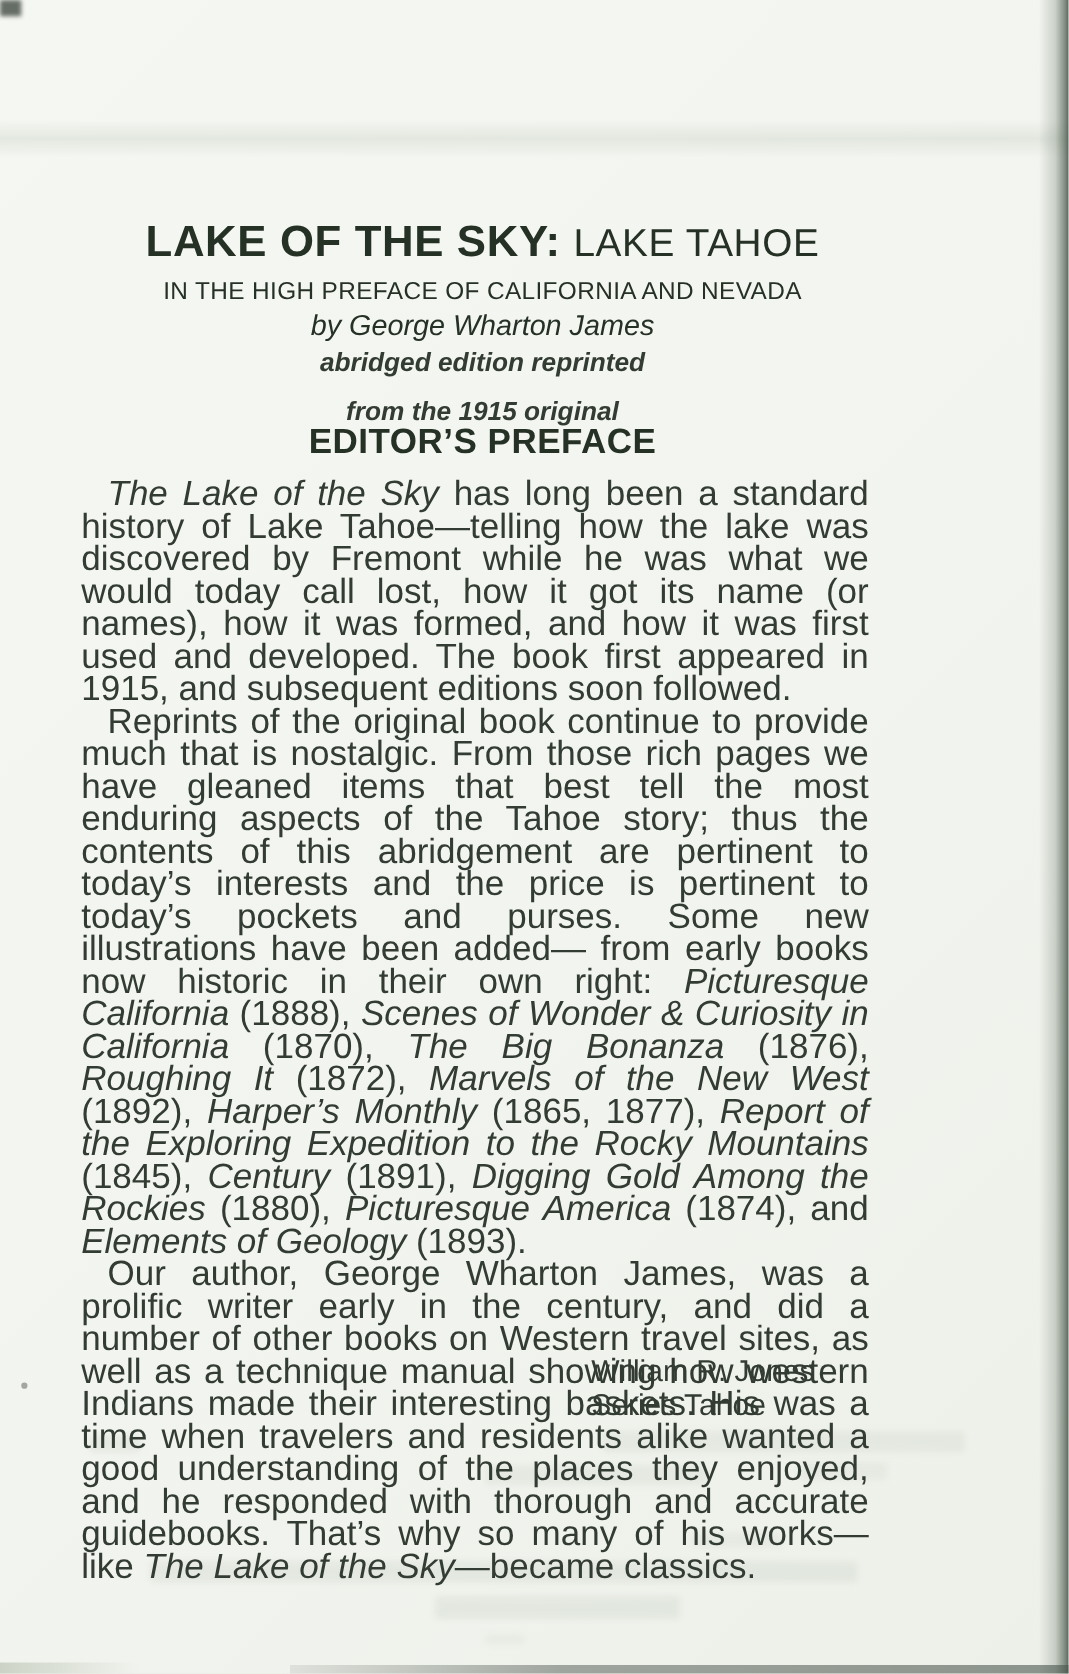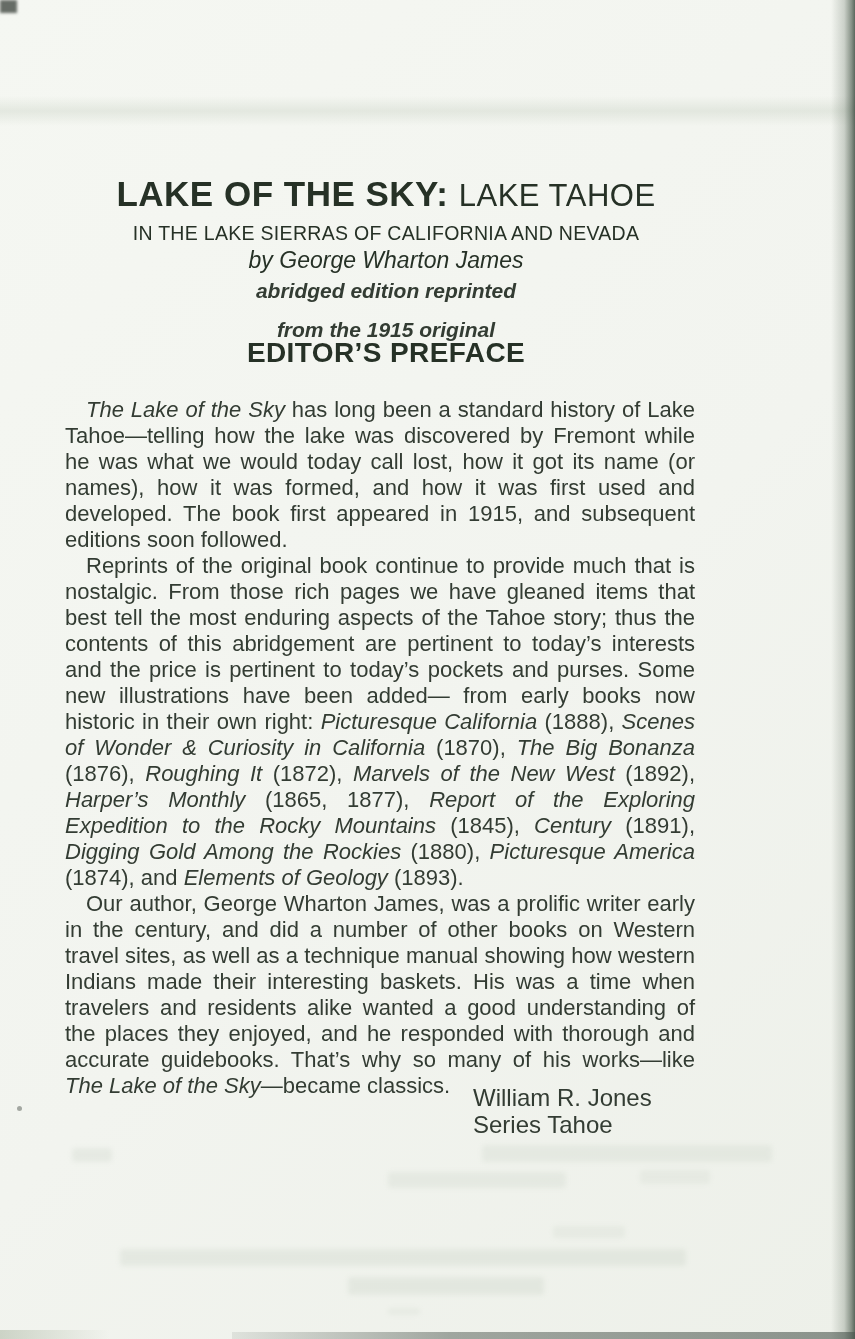--- a/index.html
+++ b/index.html
@@ -77,22 +77,22 @@
     font-style:italic;font-weight:700;font-size:21px;color:var(--ink);
   }
   .ed1{top:279px;}
   .ed2{top:318px;}
   .section-heading{
     position:absolute;left:0;top:337px;width:100%;margin:0;
     font-size:28px;font-weight:700;letter-spacing:.4px;color:var(--ink-strong);
   }
   
   .body-text{
-    position:absolute;left:65px;top:397px;width:630px;
-    font-size:22px;line-height:26px;text-align:justify;color:var(--ink);
+    position:absolute;left:65px;top:382px;width:630px;
+    font-size:28px;line-height:26px;text-align:justify;color:var(--ink);
   }
   .body-text p{margin:0;text-indent:21px;}
   .signature{
     position:absolute;left:473px;top:1084px;
     font-size:24px;line-height:27px;color:var(--ink);
   }
 </style>
 </head>
 <body>
 
@@ -109,21 +109,21 @@
   <div class="ghost g4"></div>
   <div class="ghost g5"></div>
   <div class="ghost g6"></div>
   <div class="ghost g7"></div>
   <div class="ghost g8"></div>
   <div class="speck"></div>
 
   <header class="masthead">
     <h1 class="title"><span class="title-main">LAKE OF THE SKY:</span>
       <span class="title-rest">LAKE TAHOE</span></h1>
-    <div class="subtitle">IN THE LAKE SIERRAS OF CALIFORNIA AND NEVADA</div>
+    <div class="subtitle">IN THE HIGH PREFACE OF CALIFORNIA AND NEVADA</div>
     <div class="byline">by George Wharton James</div>
     <div class="edition-note ed1">abridged edition reprinted</div>
     <div class="edition-note ed2">from the 1915 original</div>
     <h2 class="section-heading">EDITOR’S PREFACE</h2>
   </header>
 
   <main class="body-text">
     <p class="para"><i>The Lake of the Sky</i> has long been a standard history of Lake Tahoe—telling how the lake was discovered by Fremont while he was what we would today call lost, how it got its name (or names), how it was formed, and how it was first used and developed. The book first appeared in 1915, and subsequent editions soon followed.</p>
     <p class="para">Reprints of the original book continue to provide much that is nostalgic. From those rich pages we have gleaned items that best tell the most enduring aspects of the Tahoe story; thus the contents of this abridgement are pertinent to today’s interests and the price is pertinent to today’s pockets and purses. Some new illustrations have been added— from early books now historic in their own right: <i>Picturesque California</i> (1888), <i>Scenes of Wonder &amp; Curiosity in California</i> (1870), <i>The Big Bonanza</i> (1876), <i>Roughing It</i> (1872), <i>Marvels of the New West</i> (1892), <i>Harper’s Monthly</i> (1865, 1877), <i>Report of the Exploring Expedition to the Rocky Mountains</i> (1845), <i>Century</i> (1891), <i>Digging Gold Among the Rockies</i> (1880), <i>Picturesque America</i> (1874), and <i>Elements of Geology</i> (1893).</p>
     <p class="para">Our author, George Wharton James, was a prolific writer early in the century, and did a number of other books on Western travel sites, as well as a technique manual showing how western Indians made their interesting baskets. His was a time when travelers and residents alike wanted a good understanding of the places they enjoyed, and he responded with thorough and accurate guidebooks. That’s why so many of his works—like <i>The Lake of the Sky</i>—became classics.</p>

